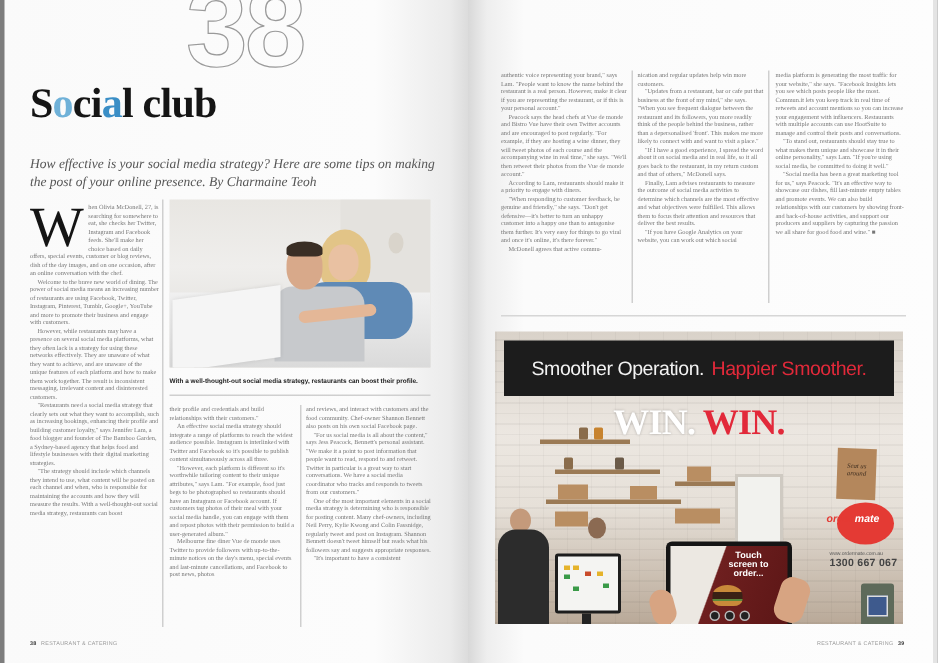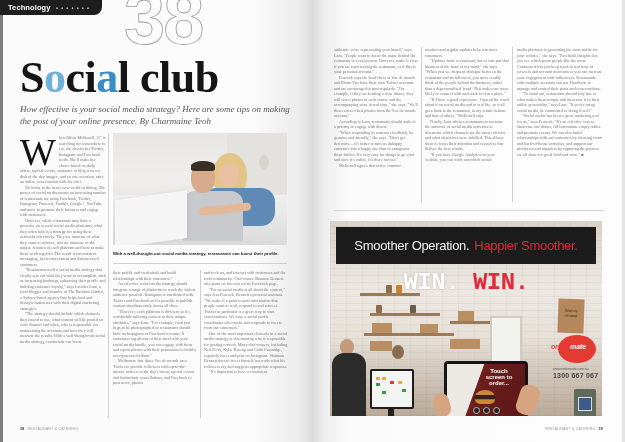--- a/index.html
+++ b/index.html
@@ -13,21 +13,21 @@
   .edge-left { position:absolute; left:0; top:0; width:3px; height:442px; background:#7d7d7d; }
   .edge-right { position:absolute; right:0; top:0; width:3px; height:442px; background:#e4e4e4; }
 
   
   .section-tab { position: absolute; left: 0; top: 0; width: 102px; height: 15px; background: #1e1e1e; border-bottom-right-radius: 8px; display:flex; align-items:center; padding-left: 8px; }
   .section-tab .label { font-family: "Liberation Sans", sans-serif; font-weight: bold; color: #fff; font-size: 7.5px; letter-spacing: 0.1px; }
   .section-tab .dots { margin-left: 5px; color:#fff; font-size: 5px; letter-spacing: 2.2px; font-family: "DejaVu Sans", sans-serif; }
 
   .issue-number { position: absolute; left: 124px; top: -18px; font-family: "Liberation Sans", sans-serif; font-weight: bold; font-size: 74px; color: transparent; -webkit-text-stroke: 0.8px #9a9a9a; letter-spacing: -2px; line-height: 1; }
 
-  .headline { position: absolute; left: 20px; top: 56px; font-family: "Liberation Serif", serif; font-size: 44px; font-weight: bold; color: #151515; letter-spacing: -0.5px; line-height: 1; }
+  .headline { position: absolute; left: 20px; top: 56px; font-family: "Liberation Serif", serif; font-size: 28px; font-weight: bold; color: #151515; letter-spacing: -0.5px; line-height: 1; }
   .headline .accent1 { color: #6fb1d8; }
   .headline .accent2 { color: #3a8ec6; }
 
   .standfirst { position: absolute; left: 20px; top: 104px; width: 270px; font-family: "Liberation Serif", serif; font-style: italic; font-size: 9px; color: #555; line-height: 1.28; }
 
   .col { position: absolute; font-size: 4.2px; line-height: 5.5px; color: #777; text-align: left; }
   .col p { text-indent: 5px; }
   .col p.first { text-indent: 0; }
 
   .dropcap { float: left; font-family: "Liberation Serif", serif; font-size: 38px; line-height: 30px; color: #141414; margin: 2px 3px 0 0; font-weight: normal; }
@@ -57,21 +57,21 @@
 
   .rule-right { position:absolute; left: 22px; top: 210px; width: 270px; height: 1px; background:#d6d6d6; }
 
   
   .ad { position:absolute; left: 18px; top: 221px; width: 272px; height: 195px; overflow:hidden; background: linear-gradient(180deg, #d9d2c9 0%, #ece7e1 35%, #e6e0d8 60%, #b9a998 100%); }
   .ad .bricks { position:absolute; inset:0; background-image: repeating-linear-gradient(0deg, rgba(0,0,0,0.04) 0 1px, transparent 1px 7px), repeating-linear-gradient(90deg, rgba(0,0,0,0.03) 0 1px, transparent 1px 16px); }
   .ad-banner { position:absolute; left: 6px; top: 6px; width: 260px; height: 37px; background: #1c1c1c; display:flex; align-items:center; justify-content:center; }
   .ad-banner span { font-family: "Liberation Sans", sans-serif; font-size: 13px; letter-spacing: -0.3px; }
   .ad-banner .white { color:#f2f2f2; margin-right: 5px; }
   .ad-banner .red { color:#e2293a; }
-  .ad-win { position:absolute; left: 0; width: 272px; top: 48px; text-align:center; font-family: Liberation Mono, monospace; font-weight: bold; font-size: 24px; letter-spacing: -0.5px; }
+  .ad-win { position:absolute; left: 0; width: 272px; top: 48px; text-align:center; font-family: Liberation Serif, serif; font-weight: bold; font-size: 24px; letter-spacing: -0.5px; }
   .ad-win .white { color:#ffffff; text-shadow: 0 0 2px rgba(0,0,0,0.25); }
   .ad-win .red { color:#e2293a; }
 
   .shelf { position:absolute; height: 3px; background:#9b7a55; }
   .jar { position:absolute; width: 6px; height: 8px; background:#8a6c4b; border-radius: 1px; }
   .box { position:absolute; background:#b98e62; }
 
   .window-pane { position:absolute; left: 160px; top: 95px; width: 32px; height: 48px; background: #f2f2ee; border: 2px solid #cfcac2; }
   .sign { position:absolute; left: 228px; top: 78px; width: 26px; height: 34px; background:#b4875c; transform: rotate(2deg); }
   .sign span { display:block; font-family: "Liberation Serif", serif; font-style: italic; font-size: 4.5px; color:#3c2c1f; text-align:center; padding-top: 9px; line-height: 5px; }
@@ -102,24 +102,20 @@
   .hand-right { position:absolute; left: 188px; top: 164px; width: 20px; height: 30px; background:#d7a482; border-radius: 8px; transform: rotate(18deg); }
 </style>
 </head>
 <body>
 
 <div class="spread">
 
   <div class="page page-left">
     <div class="edge-left"></div>
 
-    <div class="section-tab">
-      <span class="label">Technology</span>
-      <span class="dots">•••••••</span>
-    </div>
 
     <div class="issue-number">38</div>
 
     <h1 class="headline"><span>S</span><span class="accent1">o</span><span>ci</span><span class="accent2">a</span><span>l club</span></h1>
 
     <p class="standfirst">How effective is your social media strategy? Here are some tips on making the post of your online presence. By Charmaine Teoh</p>
 
     <div class="col" style="left:20px; top:135px; width:86px;">
       <span class="dropcap">W</span>
       <p class="first">hen Olivia McDonell, 27, is searching for somewhere to eat, she checks her Twitter, Instagram and Facebook feeds. She'll make her choice based on daily offers, special events, customer or blog reviews, dish of the day images, and on one occasion, after an online conversation with the chef.</p>

